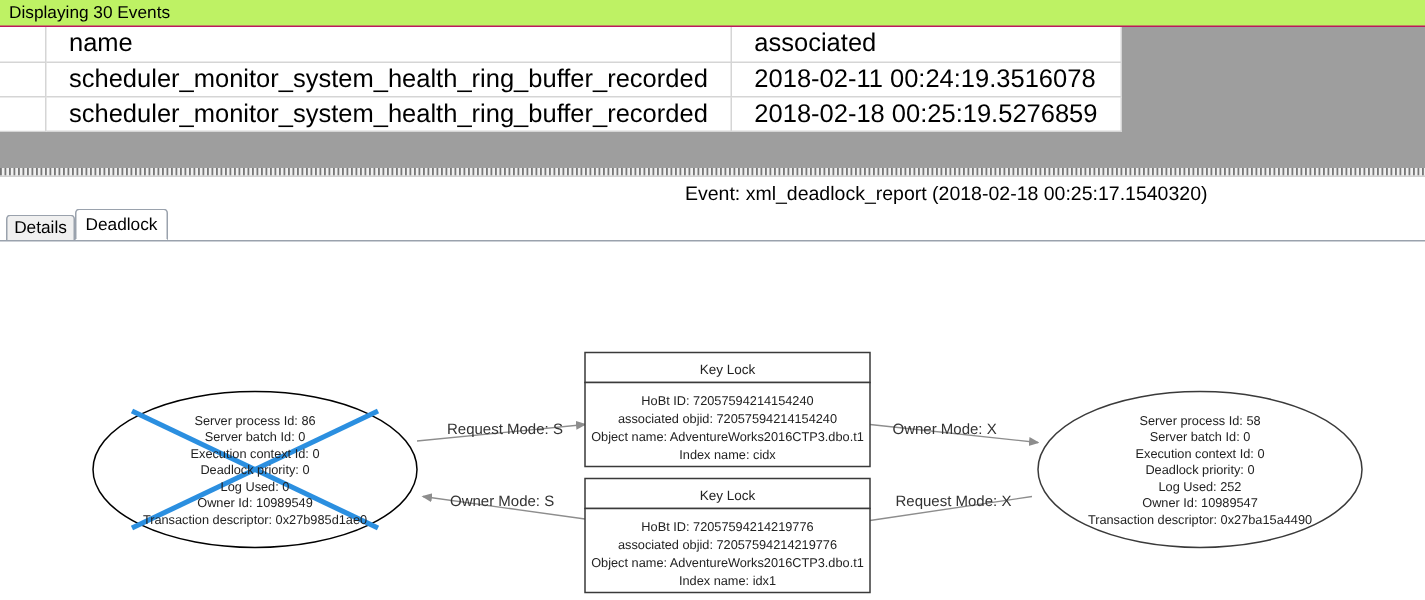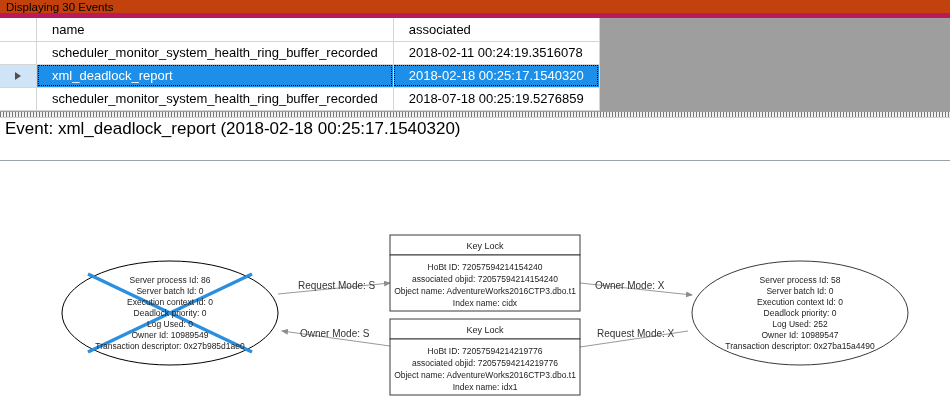--- a/index.html
+++ b/index.html
@@ -10,22 +10,22 @@
     background: #ffffff;
     font-family: "Liberation Sans", sans-serif;
     font-size: 11px;
     color: #000000;
   }
   #app { position: relative; width: 950px; height: 400px; }
 
   
   .banner {
     position: absolute; left: 0; top: 0; width: 950px; height: 18px;
-    background: #c2410c;
-    border-bottom: 5px solid #be185d;
+    background: #bef264;
+    border-bottom: 1px solid #be185d;
     display: flex; align-items: center;
   }
   .banner-text { padding-left: 6px; font-size: 11.5px; color: #000; }
 
   
   .grid-wrap {
     position: absolute; left: 0; top: 18px; width: 950px; height: 94px;
     background: #9e9e9e;
     overflow: hidden;
   }
@@ -33,21 +33,21 @@
     border-collapse: collapse;
     background: #ffffff;
     table-layout: fixed;
   }
   table.grid td, table.grid th {
     border-right: 1px solid #d5d5d5;
     border-bottom: 1px solid #d5d5d5;
     height: 23px;
     padding: 0 15px;
     font-weight: normal;
-    font-size: 13px;
+    font-size: 17px;
     text-align: left;
     vertical-align: middle;
     white-space: nowrap;
     overflow: hidden;
     background: #ffffff;
   }
   table.grid .colhead { background: #ffffff; color: #000; }
   col.c-rowhead { width: 22px; }
   col.c-name    { width: 278px; }
   col.c-ts      { width: 175px; }
@@ -85,22 +85,23 @@
     background-position: 0 1px, 0 0;
     background-size: 3px 2px, 100% 100%;
     border-bottom: 1px solid #d0d0d0;
   }
 
   
   .event-caption {
     position: absolute; left: 0; top: 119px; width: 805px; height: 19px;
     padding-left: 5px;
     display: flex; align-items: center;
-    font-size: 17px;
-    background: #ffffff;
+    font-size: 13px;
+    background: #ffffff;
+    justify-content: flex-end;
   }
 
   
   .tabstrip {
     position: absolute; left: 0; top: 140px; width: 950px; height: 20px;
   }
   .tab {
     position: absolute;
     bottom: 0;
     display: flex; align-items: center; justify-content: center;
@@ -166,42 +167,43 @@
           <th class="colhead">name</th>
           <th class="colhead">associated</th>
         </tr>
       </thead>
       <tbody>
         <tr>
           <td class="rowhead"></td>
           <td class="cell">scheduler_monitor_system_health_ring_buffer_recorded</td>
           <td class="cell">2018-02-11 00:24:19.3516078</td>
         </tr>
-        <tr class="selected">
-          <td class="rowhead">
-            <div class="tri"></div>
-          </td>
-          <td class="cell first focus-outline">xml_deadlock_report</td>
-          <td class="cell focus-outline">2018-02-18 00:25:17.1540320</td>
-        </tr>
         <tr>
           <td class="rowhead"></td>
           <td class="cell">scheduler_monitor_system_health_ring_buffer_recorded</td>
-          <td class="cell">2018-07-18 00:25:19.5276859</td>
+          <td class="cell">2018-02-18 00:25:19.5276859</td>
         </tr>
       </tbody>
     </table>
   </div>
 
   <div class="splitter"></div>
 
   <div class="event-caption">
     <span>Event: xml_deadlock_report (2018-02-18 00:25:17.1540320)</span>
   </div>
 
+  <div class="tabstrip">
+    <div class="tab inactive">
+      <span>Details</span>
+    </div>
+    <div class="tab active">
+      <span>Deadlock</span>
+    </div>
+  </div>
 
   <div class="graph-panel">
     <svg width="950" height="238" viewBox="0 0 950 238">
       <defs>
         <marker id="ah" markerWidth="7" markerHeight="7" refX="6" refY="3" orient="auto" markerUnits="userSpaceOnUse">
           <path d="M0,0 L7,3 L0,6 z" fill="#8d8d8d"></path>
         </marker>
         <marker id="ahl" markerWidth="7" markerHeight="7" refX="1" refY="3" orient="auto" markerUnits="userSpaceOnUse">
           <path d="M7,0 L0,3 L7,6 z" fill="#8d8d8d"></path>
         </marker>

